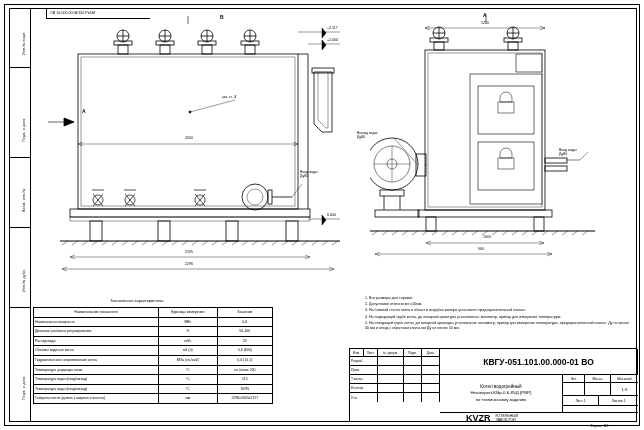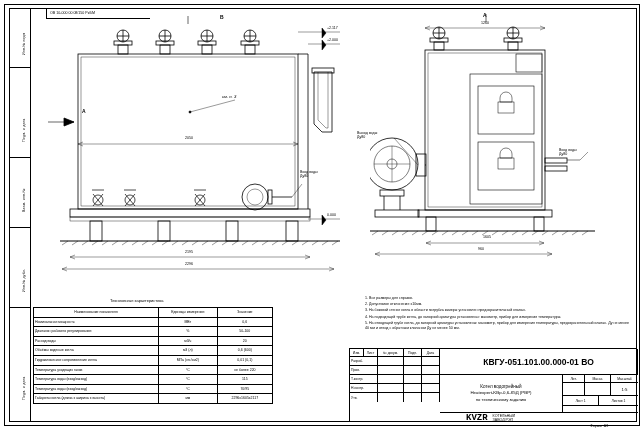--- a/index.html
+++ b/index.html
@@ -19,21 +19,21 @@
   table{border-collapse:collapse;}
   .tc td{border:0.6px solid #000;font-size:3.5px;padding:0 1px;height:8.6px;line-height:8.6px;}
   .tc td.c{text-align:center;}
   .tc td.l{text-align:left;}
   .notes{font-size:3.6px;line-height:1.45;}
   .stampcell{position:absolute;box-sizing:border-box;font-size:3.4px;}
   .br{border-right:0.8px solid #000;}
   .bb{border-bottom:0.8px solid #000;}
   .ctr{display:flex;align-items:center;justify-content:center;text-align:center;}
   .lft{display:flex;align-items:center;justify-content:flex-start;padding-left:1px;}
-  .logo{font-family:Liberation Mono, monospace;font-weight:bold;}
+  .logo{font-family:Liberation Sans, sans-serif;font-weight:bold;}
 </style>
 </head>
 <body>
 
 <div id="sheet">
 
   <div class="frame-outer"></div>
   <div class="frame-inner"></div>
 
   <div class="lstrip">

